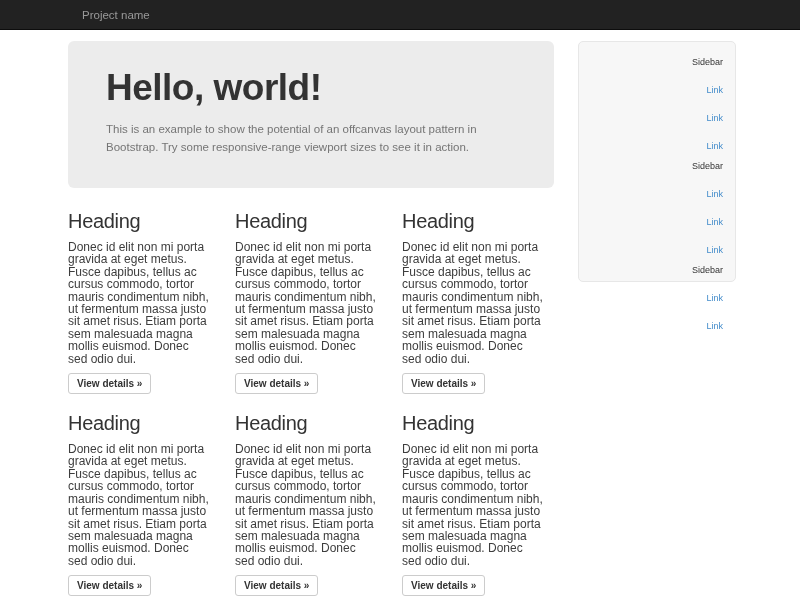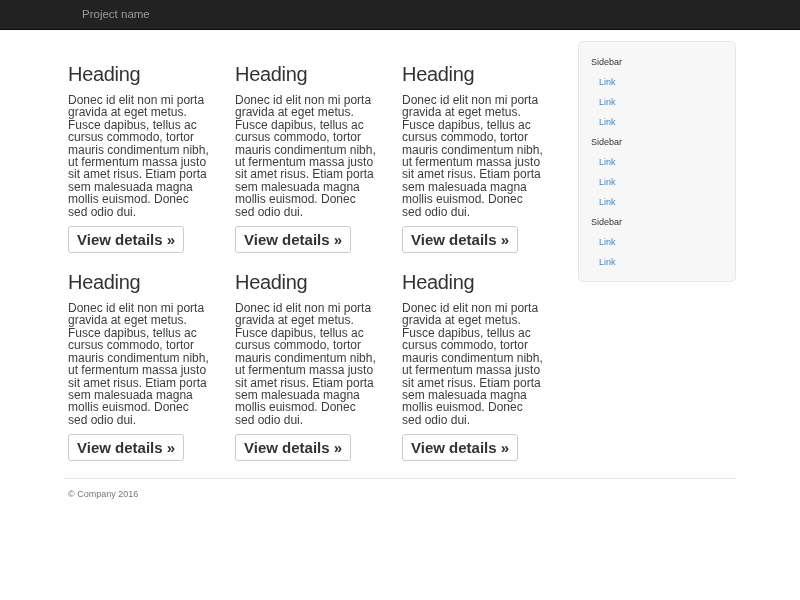--- a/index.html
+++ b/index.html
@@ -11,21 +11,21 @@
     color: #333333;
     overflow: hidden;
   }
 
   
   .navbar {
     height: 30px;
     background: #222222;
     border-bottom: 1px solid #0d0d0d;
     display: flex;
-    align-items: flex-end;
+    align-items: center;
     padding-left: 67px;
   }
   .navbar-brand {
     color: #999999;
     font-size: 11.5px;
     line-height: 30px;
     padding: 0 15px;
     text-decoration: none;
     cursor: pointer;
   }
@@ -40,21 +40,21 @@
   }
   .nav-item.active {
     background: #0a0a0a;
     color: #ffffff;
   }
 
   
   .container { width: 672px; margin: 0 auto; }
   .content-row { display: flex; margin-top: 11px; }
   .main-col { width: 504px; padding: 0 14px 0 4px; }
-  .side-col { width: 168px; padding-left: 10px; }
+  .side-col { width: 168px; padding-left: 10px; text-align: right; }
 
   
   .jumbotron {
     background: #ececec;
     border-radius: 6px;
     height: 147px;
     padding: 26px 38px 0 38px;
   }
   .jumbotron h1 {
     margin: 0 0 11px 0;
@@ -88,21 +88,21 @@
     font-size: 12px;
     line-height: 12.4px;
     color: #3d3d3d;
   }
   .btn {
     display: inline-block;
     background: #ffffff;
     border: 1px solid #cccccc;
     border-radius: 3px;
     padding: 4px 8px;
-    font-size: 15px;
+    font-size: 10px;
     font-weight: bold;
     color: #333333;
     cursor: pointer;
     font-family: inherit;
   }
 
   
   .sidebar-panel {
     background: #f7f7f7;
     border: 1px solid #e7e7e7;
@@ -111,20 +111,21 @@
     padding: 10px 12px;
   }
   .side-row { height: 20px; line-height: 20px; font-size: 9px; }
   .side-heading { color: #333333; }
   .side-link {
     display: block;
     padding-left: 8px;
     color: #428bca;
     text-decoration: none;
     cursor: pointer;
+    margin-top: 8px;
   }
 
   
   .footer {
     margin-top: 17px;
     border-top: 1px solid #e5e5e5;
     padding: 10px 4px 0 4px;
   }
   .footer p { margin: 0; font-size: 9px; color: #767676; }
 </style>
@@ -133,20 +134,24 @@
 
 <div class="navbar">
   <a class="navbar-brand">Project name</a>
 </div>
 
 <div class="container">
   <div class="content-row">
 
     <div class="main-col">
 
+      <div class="jumbotron">
+        <h1>Hello, world!</h1>
+        <p>This is an example to show the potential of an offcanvas layout pattern in Bootstrap. Try some responsive-range viewport sizes to see it in action.</p>
+      </div>
 
       <div class="cards-row first">
         <div class="card">
           <h2>Heading</h2>
           <p>Donec id elit non mi porta gravida at eget metus. Fusce dapibus, tellus ac cursus commodo, tortor mauris condimentum nibh, ut fermentum massa justo sit amet risus. Etiam porta sem malesuada magna mollis euismod. Donec sed odio dui.</p>
           <span class="btn">View details »</span>
         </div>
         <div class="card">
           <h2>Heading</h2>
           <p>Donec id elit non mi porta gravida at eget metus. Fusce dapibus, tellus ac cursus commodo, tortor mauris condimentum nibh, ut fermentum massa justo sit amet risus. Etiam porta sem malesuada magna mollis euismod. Donec sed odio dui.</p>

